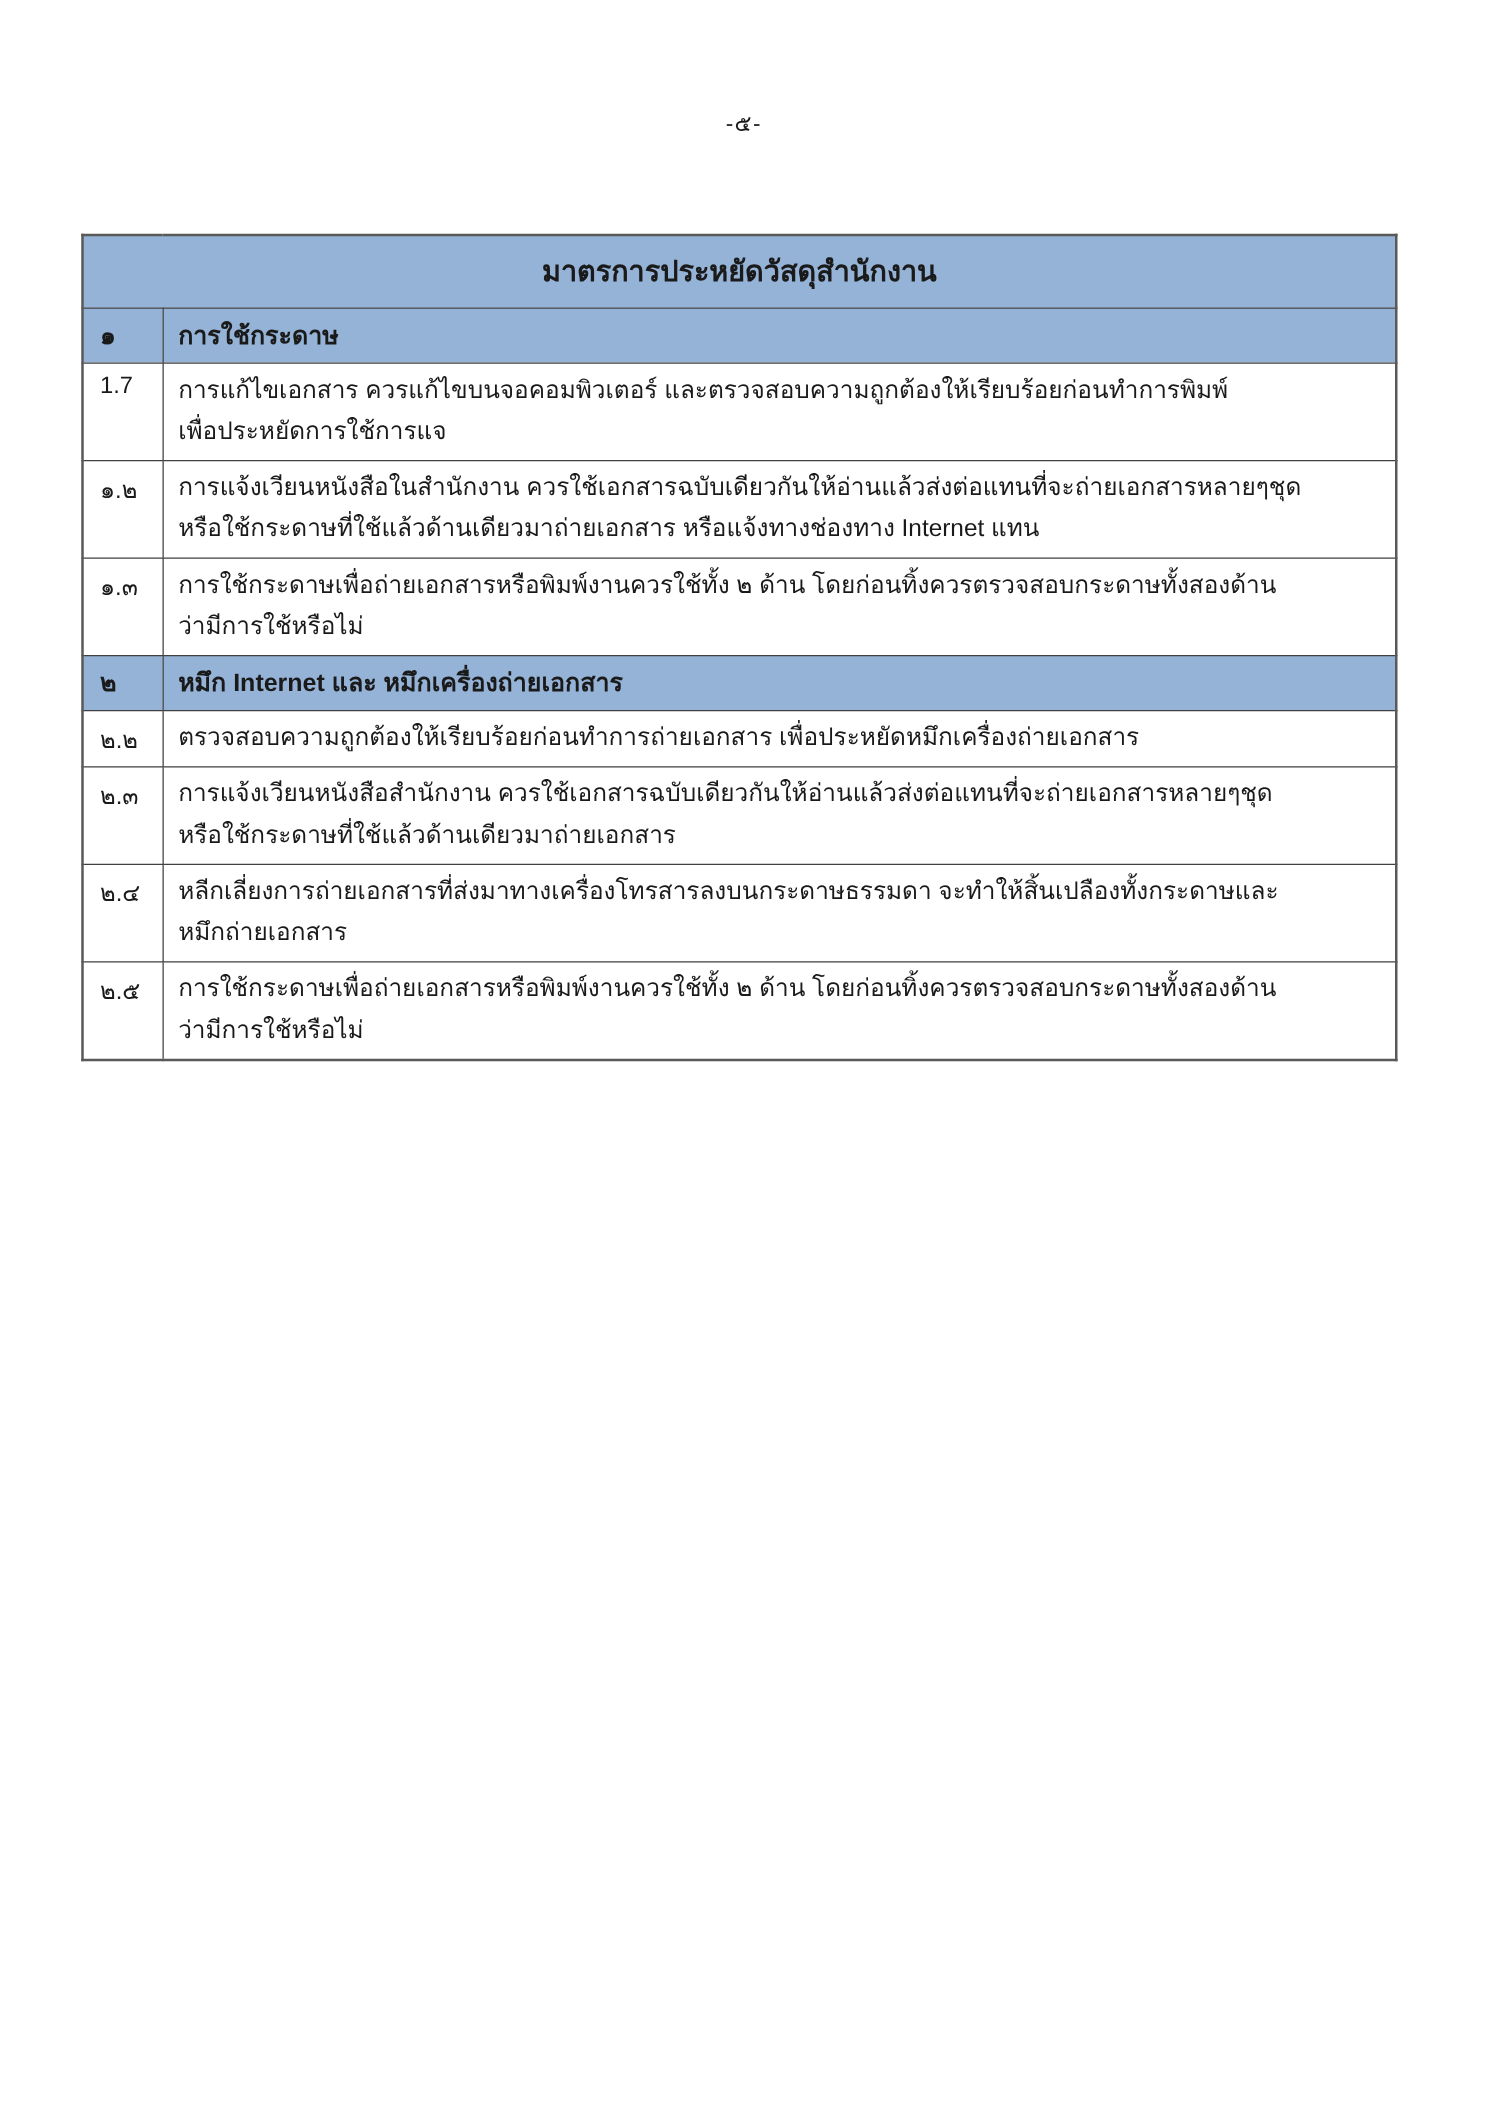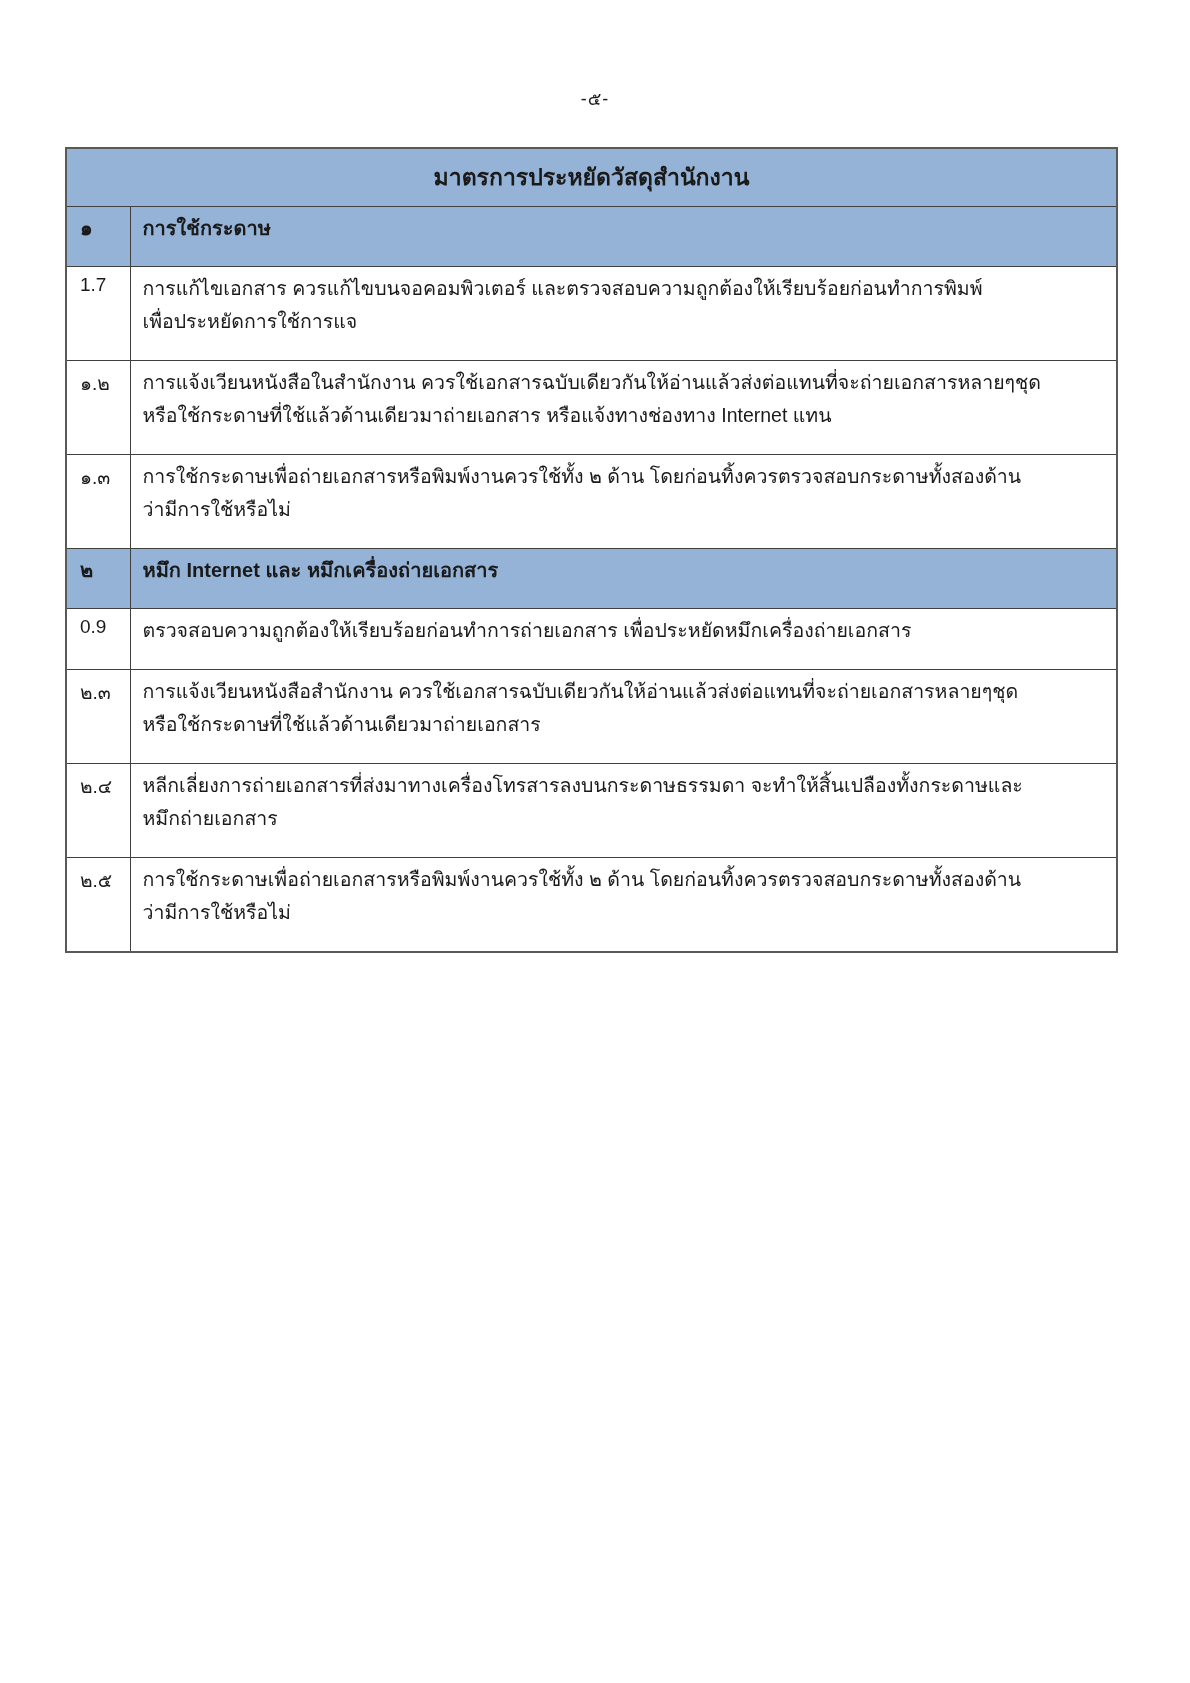--- a/index.html
+++ b/index.html
@@ -26,20 +26,21 @@
   .table-wrap{
     position:absolute;
     left:65px;
     top:147px;
     width:1053px;
   }
   table.measures{
     width:100%;
     border-collapse:collapse;
     border:2px solid var(--border-outer);
+    margin-top:40px;
   }
   table.measures td{
     border:1px solid var(--border-inner);
     vertical-align:top;
   }
   .title-cell{
     background:var(--header-bg);
     height:58px;
     text-align:center;
     vertical-align:middle !important;
@@ -53,21 +54,21 @@
     height:37px;
     padding-top:5px;
   }
   .no-cell{
     width:64px;
     padding:7px 4px 4px 13px;
     font-size:19px;
     white-space:nowrap;
   }
   .text-cell{
-    padding:5px 10px 22px 12px;
+    padding:5px 10px 6px 12px;
     font-size:19.5px;
   }
   .item-row .text-cell .line{
     line-height:33px;
   }
   .item-row{
     height:35px;
   }
 </style>
 </head>
@@ -105,21 +106,21 @@
           <td class="text-cell">
             <div class="line">การใช้กระดาษเพื่อถ่ายเอกสารหรือพิมพ์งานควรใช้ทั้ง ๒ ด้าน โดยก่อนทิ้งควรตรวจสอบกระดาษทั้งสองด้าน</div>
             <div class="line">ว่ามีการใช้หรือไม่</div>
           </td>
         </tr>
         <tr class="section-row">
           <td class="no-cell">๒</td>
           <td class="text-cell">หมึก Internet และ หมึกเครื่องถ่ายเอกสาร</td>
         </tr>
         <tr class="item-row">
-          <td class="no-cell">0.9</td>
+          <td class="no-cell">๒.๒</td>
           <td class="text-cell">
             <div class="line">ตรวจสอบความถูกต้องให้เรียบร้อยก่อนทำการถ่ายเอกสาร เพื่อประหยัดหมึกเครื่องถ่ายเอกสาร</div>
           </td>
         </tr>
         <tr class="item-row">
           <td class="no-cell">๒.๓</td>
           <td class="text-cell">
             <div class="line">การแจ้งเวียนหนังสือสำนักงาน ควรใช้เอกสารฉบับเดียวกันให้อ่านแล้วส่งต่อแทนที่จะถ่ายเอกสารหลายๆชุด</div>
             <div class="line">หรือใช้กระดาษที่ใช้แล้วด้านเดียวมาถ่ายเอกสาร</div>
           </td>

